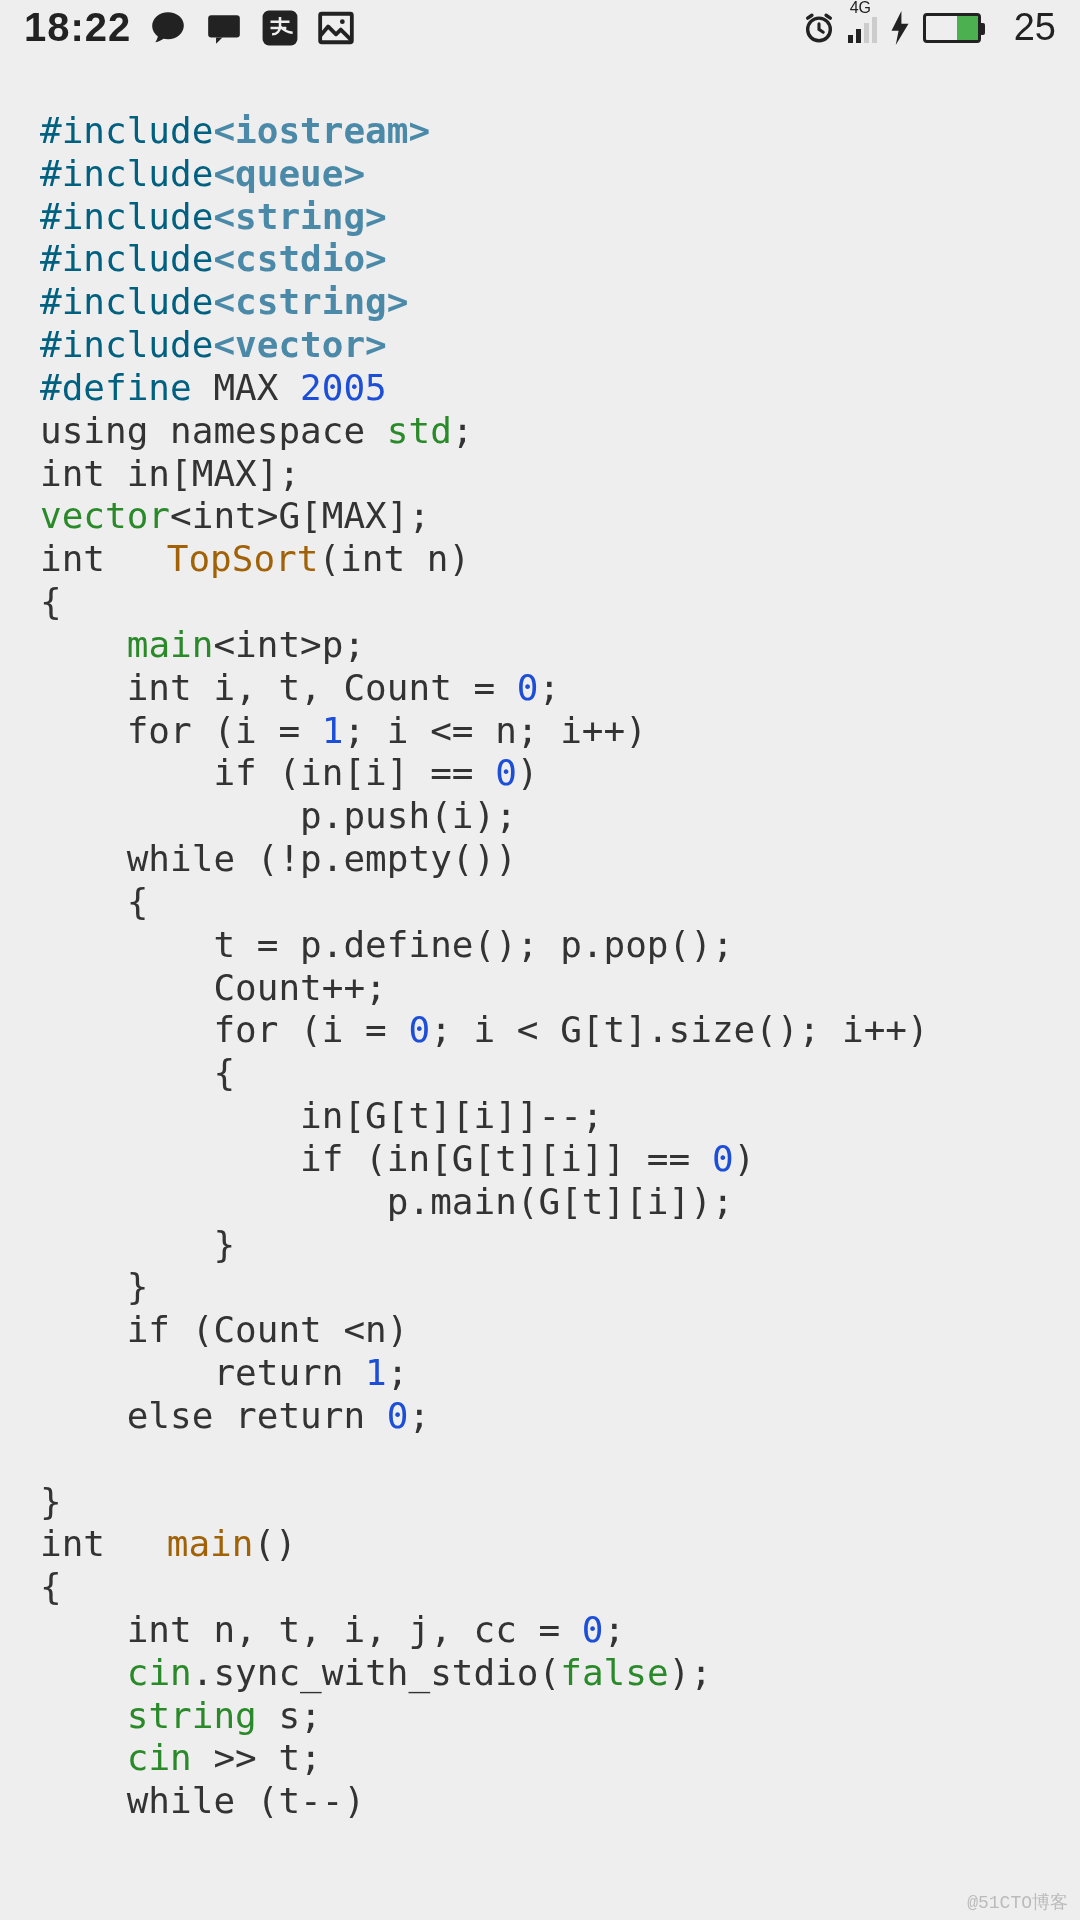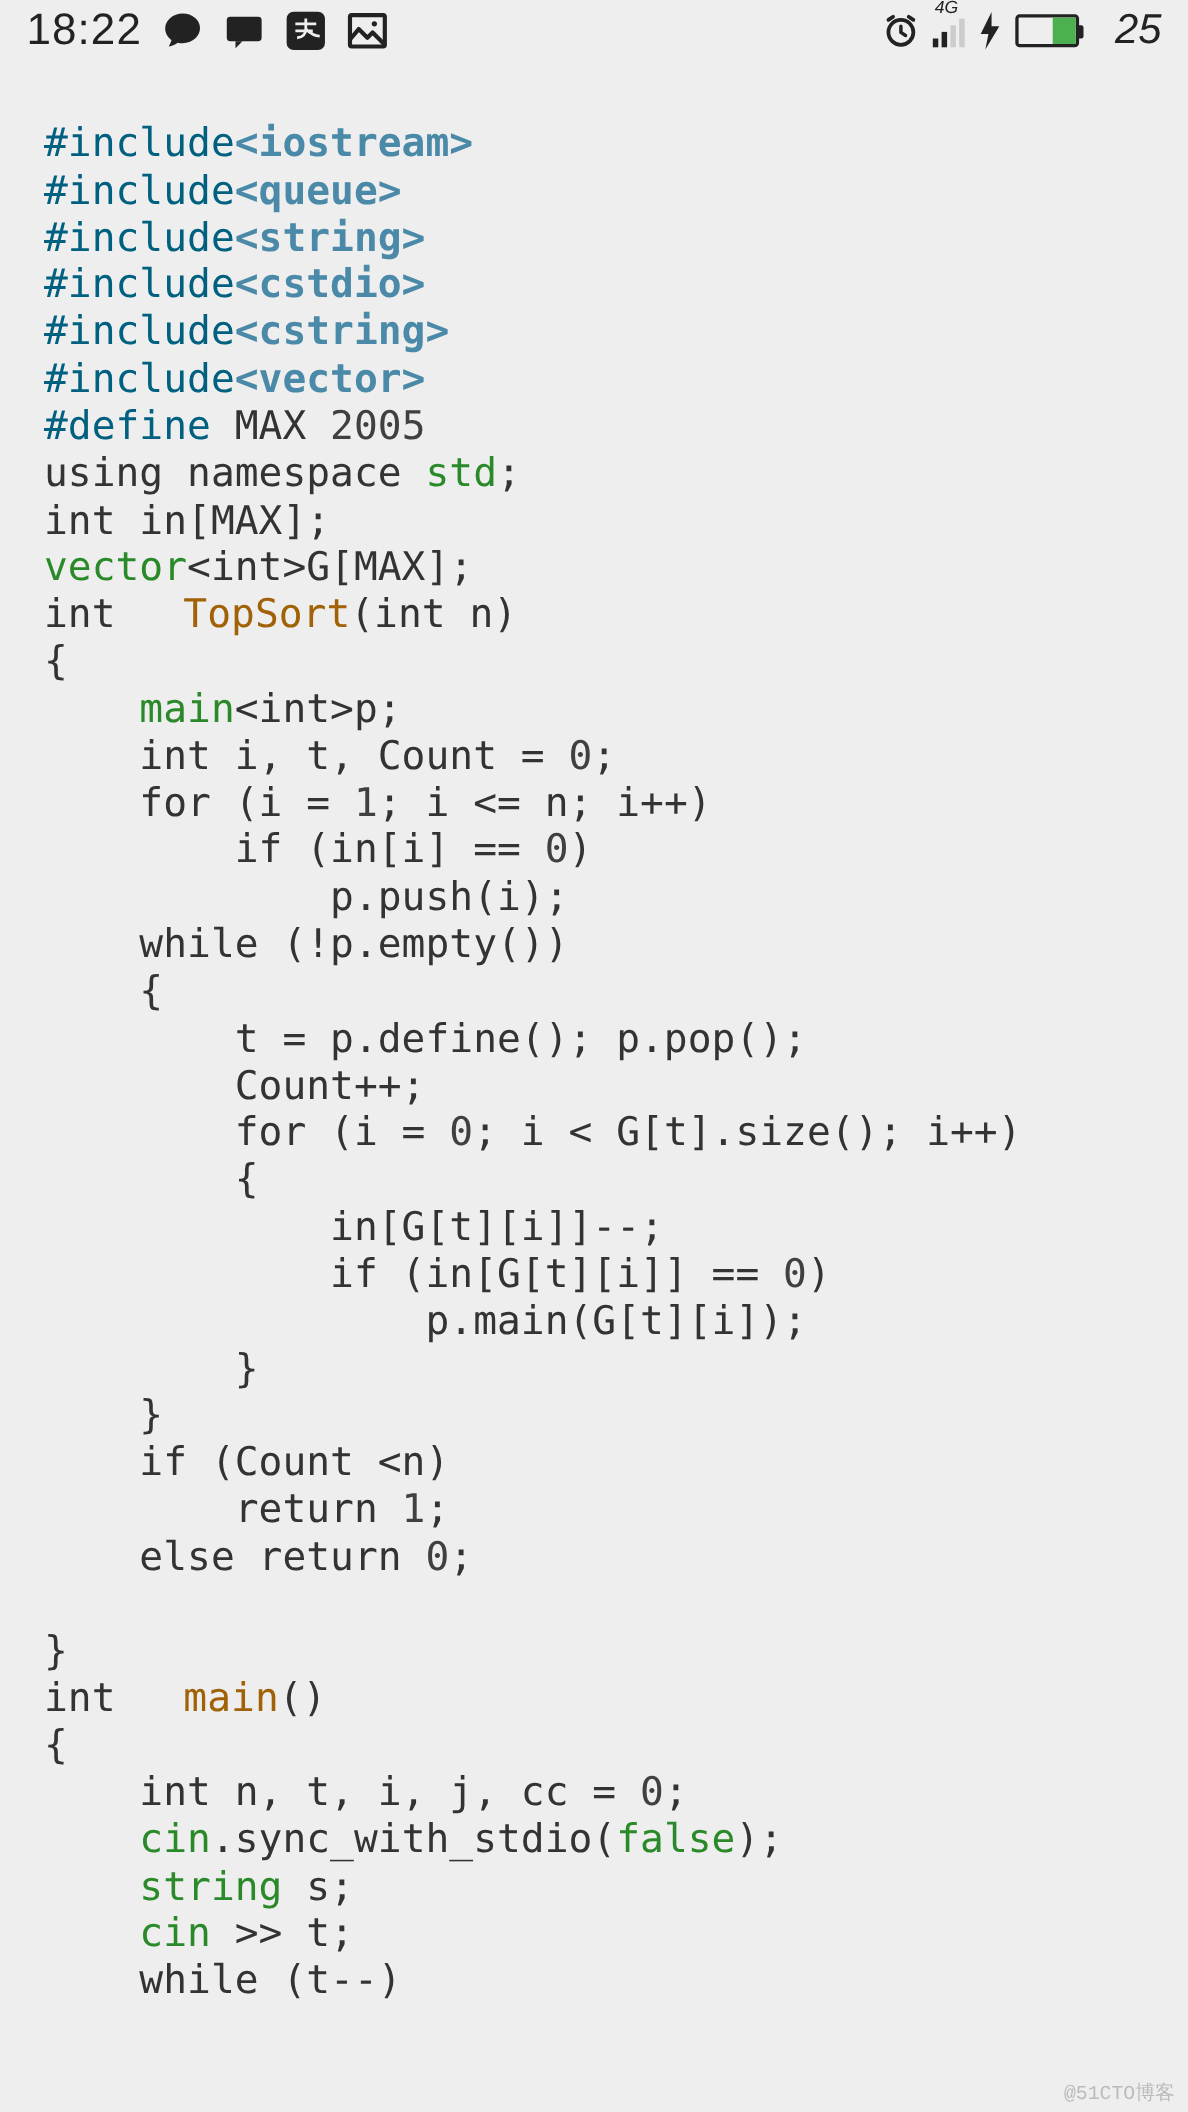--- a/index.html
+++ b/index.html
@@ -14,22 +14,22 @@
     .status-bar {
       height: 55px;
       display: flex;
       align-items: center;
       padding: 0 24px;
       justify-content: space-between;
       color: #222;
       font-family: -apple-system, sans-serif;
     }
     .status-left { display: flex; align-items: center; gap: 18px; }
-    .status-right { display: flex; align-items: center; gap: 12px; font-style: italic; }
-    .clock { font-size: 40px; font-weight: 400; letter-spacing: 1px; }
+    .status-right { display: flex; align-items: center; gap: 12px; }
+    .clock { font-size: 40px; font-weight: 700; letter-spacing: 1px; }
     .ico { display: inline-flex; align-items: center; justify-content: center; }
     .battery-box {
       width: 58px; height: 30px; border: 3px solid #222; border-radius: 4px;
       position: relative; display: flex; align-items: center;
     }
     .battery-box::after {
       content: ""; position: absolute; right: -7px; top: 7px;
       width: 5px; height: 12px; background: #222; border-radius: 0 2px 2px 0;
     }
     .battery-fill { height: 100%; background: #4caf50; width: 40%; margin-left: auto; }
@@ -44,21 +44,21 @@
       font-size: 36px;
       line-height: 1.19;
       white-space: pre;
       font-weight: 500;
       color: #333;
     }
     .kw-pre   { color: #006080; font-weight: normal; }
     .kw-inc   { color: #4a8aa8; font-weight: bold; }
     .kw-type  { color: #2a8a2a; }
     .kw-fn    { color: #a16207; margin-left: 40px; }
-    .kw-num   { color: #404040; text-align: right; }
+    .kw-num   { color: #1d4ed8; text-align: right; }
     .kw-bool  { color: #2a8a2a; }
     .watermark {
       position: absolute;
       bottom: 6px;
       right: 12px;
       font-size: 18px;
       color: #bbb;
       font-family: Liberation Mono, monospace;
     }
   </style>

